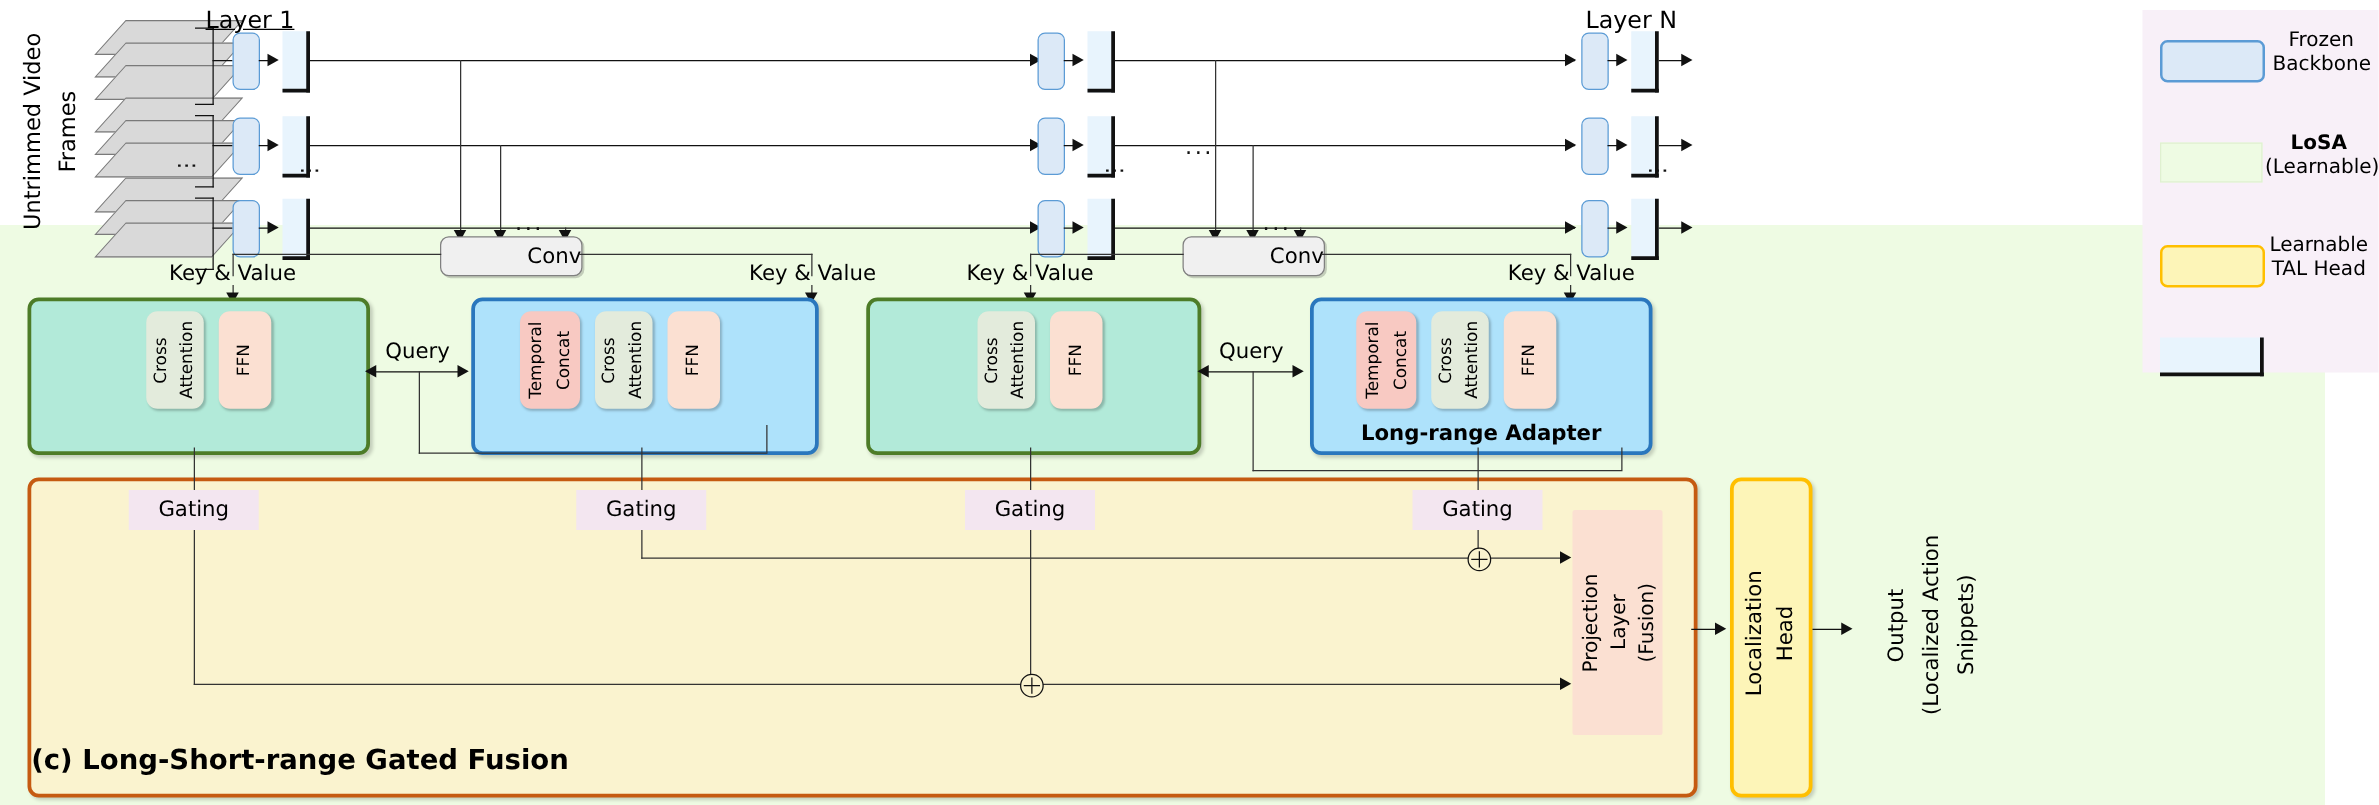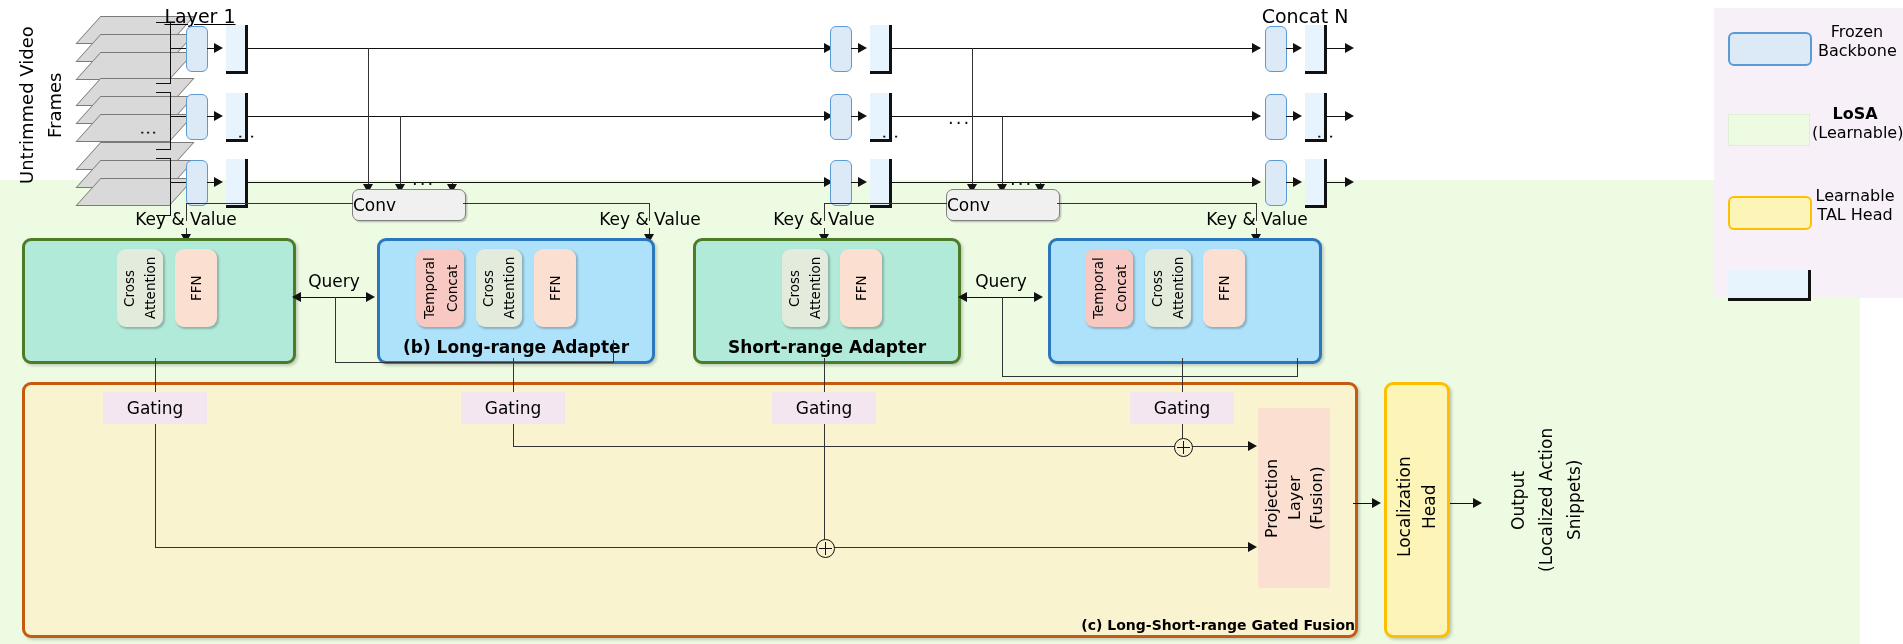--- a/index.html
+++ b/index.html
@@ -53,21 +53,21 @@
     border:1.8px solid #5b9bd5;border-radius:6px;
   }
   .st-feat{
     position:absolute;width:19px;height:46px;background:#e8f4fd;
     border-right:3px solid #111;border-bottom:3px solid #111;
   }
 
   
   .conv{
     position:absolute;background:#f0f0f0;border:1.5px solid #808080;
-    border-radius:7px;display:flex;align-items:center;justify-content:flex-start;
+    border-radius:7px;display:flex;align-items:center;justify-content:flex-end;
     font-size:17px;box-shadow:1.5px 1.5px 0 rgba(0,0,0,.18);
   }
 
   
   .adapter{
     position:absolute;border-radius:9px;
     box-shadow:2px 2px 3px rgba(0,0,0,.18);
   }
   .adapter.short{background:#b2ead9;border:3px solid #4d7c28;}
   .adapter.long{background:#aee2fb;border:3px solid #2a77bd;}
@@ -84,22 +84,22 @@
   .mod.ffn{background:#fbe0d2;}
   .mod.tcat{background:#f8c9c2;}
 
   
   .fusion{
     position:absolute;left:22px;top:382px;width:1330px;height:250px;
     background:#faf3cf;border:3px solid #c55a11;border-radius:9px;
     box-shadow:2px 2px 3px rgba(0,0,0,.18);
   }
   .fusion .cap{
-    position:absolute;left:0;right:0;bottom:2px;text-align:right;
-    font-weight:bold;font-size:14px;
+    position:absolute;left:0;right:0;bottom:14px;text-align:left;
+    font-weight:bold;font-size:22px;
   }
   .gating{
     position:absolute;background:#f3e6f0;height:32px;
     display:flex;align-items:center;justify-content:center;font-size:17px;
   }
   .proj{
     position:absolute;background:#fbe0d2;border-radius:2px;
   }
   .oplus{
     position:absolute;width:17px;height:17px;border:1.5px solid #111;
@@ -240,21 +240,20 @@
       <div class="vert" style="position:absolute;left:2px;top:0;width:23px;height:78px;">Temporal</div>
       <div class="vert" style="position:absolute;left:25px;top:0;width:22px;height:78px;">Concat</div>
     </div>
     <div class="mod attn" style="left:96px;width:46px;">
       <div class="vert" style="position:absolute;left:2px;top:0;width:20px;height:78px;">Cross</div>
       <div class="vert" style="position:absolute;left:22px;top:0;width:22px;height:78px;">Attention</div>
     </div>
     <div class="mod ffn" style="left:154px;width:42px;">
       <div class="vert" style="position:absolute;left:0;top:0;width:42px;height:78px;">FFN</div>
     </div>
-    <div class="cap">(b) Long-range Adapter</div>
   </div>
 
   <div class="ctr" style="left:293px;top:272px;width:82px;font-size:17px;">Query</div>
   <div class="hline" style="left:300px;top:297px;width:70px;"></div>
   <div class="arrowL" style="left:292px;top:292px;"></div>
   <div class="arrowR" style="left:366px;top:292px;"></div>
 
   <div class="vline-thin" style="left:335px;top:297px;height:66px;"></div>
   <div class="hline-thin" style="left:335px;top:362px;width:279px;"></div>
   <div class="vline-thin" style="left:613px;top:340px;height:22px;"></div>
@@ -303,21 +302,21 @@
   <div class="vline-thin" style="left:1256px;top:203px;height:18px;"></div>
 
   <div class="ctr" style="left:744px;top:210px;width:160px;font-size:17px;">Key &amp; Value</div>
   <div class="vline-thin" style="left:824px;top:228px;height:10px;"></div>
   <div class="arrowD" style="left:819px;top:234px;"></div>
 
   <div class="ctr" style="left:1177px;top:210px;width:160px;font-size:17px;">Key &amp; Value</div>
   <div class="vline-thin" style="left:1256px;top:228px;height:10px;"></div>
   <div class="arrowD" style="left:1251px;top:234px;"></div>
 
-  <div class="ctr" style="left:1210px;top:6px;width:190px;font-size:19px;">Concat N</div>
+  <div class="ctr" style="left:1210px;top:6px;width:190px;font-size:19px;">Layer N</div>
 
   <div class="bb-block" style="left:1265px;top:26px;"></div>
   <div class="hline" style="left:1286px;top:48px;width:9px;"></div>
   <div class="arrowR" style="left:1293px;top:43px;"></div>
   <div class="st-feat" style="left:1305px;top:25px;"></div>
   <div class="hline" style="left:1327px;top:48px;width:24px;"></div>
   <div class="arrowR" style="left:1345px;top:43px;"></div>
 
   <div class="bb-block" style="left:1265px;top:94px;"></div>
   <div class="hline" style="left:1286px;top:116px;width:9px;"></div>
@@ -336,35 +335,35 @@
   <div class="vdots" style="left:1321px;top:128px;">⋮</div>
 
   <div class="adapter short" style="left:693px;top:238px;width:262px;height:120px;">
     <div class="mod attn" style="left:86px;width:46px;">
       <div class="vert" style="position:absolute;left:2px;top:0;width:20px;height:78px;">Cross</div>
       <div class="vert" style="position:absolute;left:22px;top:0;width:22px;height:78px;">Attention</div>
     </div>
     <div class="mod ffn" style="left:144px;width:42px;">
       <div class="vert" style="position:absolute;left:0;top:0;width:42px;height:78px;">FFN</div>
     </div>
-    <div class="cap">Short-range Adapter</div>
   </div>
 
   <div class="adapter long" style="left:1048px;top:238px;width:268px;height:120px;">
     <div class="mod tcat" style="left:34px;width:48px;">
       <div class="vert" style="position:absolute;left:2px;top:0;width:23px;height:78px;">Temporal</div>
       <div class="vert" style="position:absolute;left:25px;top:0;width:22px;height:78px;">Concat</div>
     </div>
     <div class="mod attn" style="left:94px;width:46px;">
       <div class="vert" style="position:absolute;left:2px;top:0;width:20px;height:78px;">Cross</div>
       <div class="vert" style="position:absolute;left:22px;top:0;width:22px;height:78px;">Attention</div>
     </div>
     <div class="mod ffn" style="left:152px;width:42px;">
       <div class="vert" style="position:absolute;left:0;top:0;width:42px;height:78px;">FFN</div>
     </div>
+    <div class="cap">Long-range Adapter</div>
   </div>
 
   <div class="ctr" style="left:960px;top:272px;width:82px;font-size:17px;">Query</div>
   <div class="hline" style="left:966px;top:297px;width:72px;"></div>
   <div class="arrowL" style="left:958px;top:292px;"></div>
   <div class="arrowR" style="left:1034px;top:292px;"></div>
   <div class="vline-thin" style="left:1002px;top:297px;height:80px;"></div>
   <div class="hline-thin" style="left:1002px;top:376px;width:296px;"></div>
   <div class="vline-thin" style="left:1297px;top:358px;height:18px;"></div>
 

